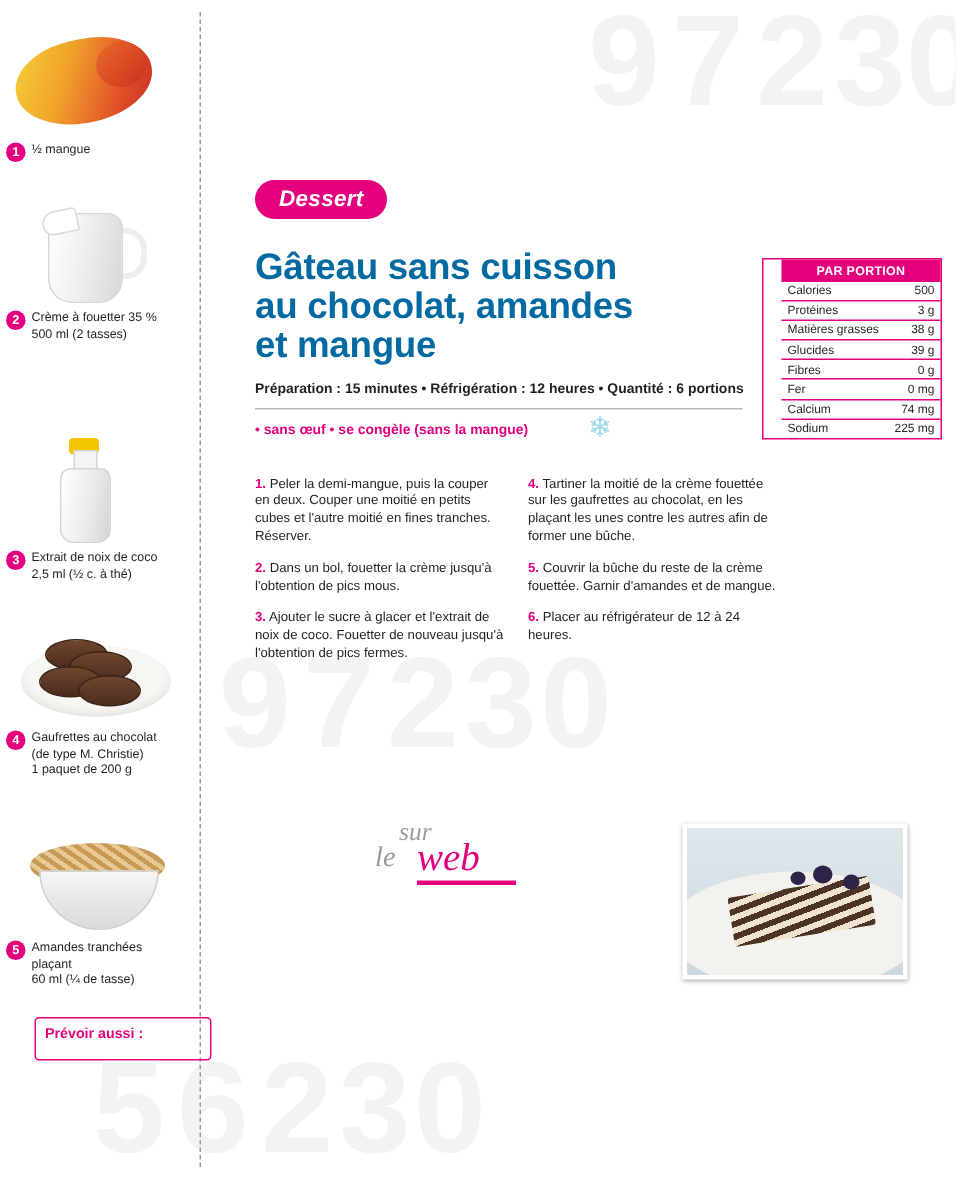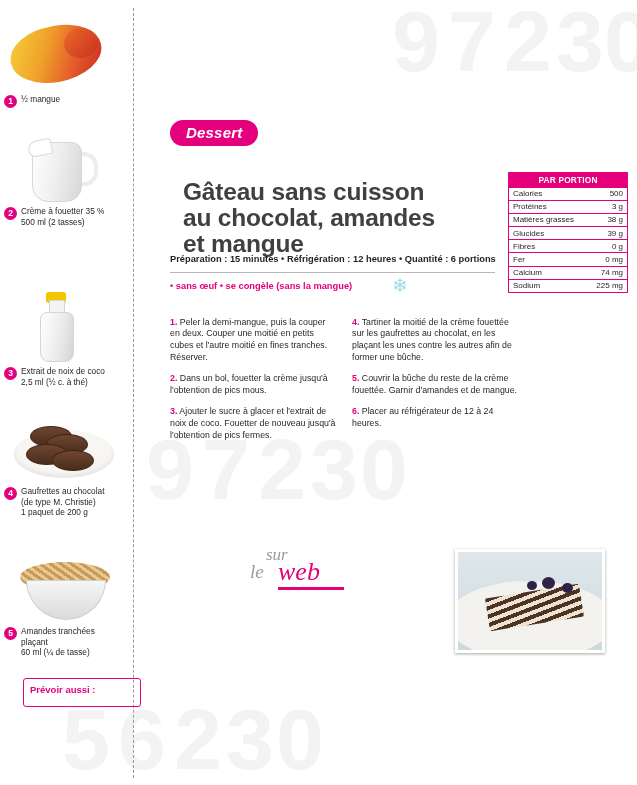--- a/index.html
+++ b/index.html
@@ -155,25 +155,25 @@
     font-style: italic;
     padding: 4px 16px 5px 16px;
     border-radius: 13px;
     letter-spacing: .2px;
   }
   h1.title {
     position: absolute;
     left: 0;
     top: 166px;
     width: 330px;
-    margin: 13px;
+    margin: 0;
     font-size: 24.5px;
     line-height: 26px;
     font-weight: bold;
-    color: #404040;
+    color: #0369a1;
     letter-spacing: -.2px;
   }
   .meta {
     position: absolute;
     left: 0;
     top: 254px;
     font-size: 9.3px;
     font-weight: bold;
     color: #231f20;
   }
@@ -224,20 +224,21 @@
   }
 
   
   .nutri {
     position: absolute;
     left: 338px;
     top: 172px;
     width: 120px;
     border: 1px solid #e4007d;
     box-sizing: border-box;
+    padding-left: 12px;
   }
   .nutri .hdr {
     background: #e4007d;
     color: #ffffff;
     font-size: 8.3px;
     font-weight: bold;
     text-align: center;
     padding: 2px 0 2.5px 0;
     letter-spacing: .2px;
   }

